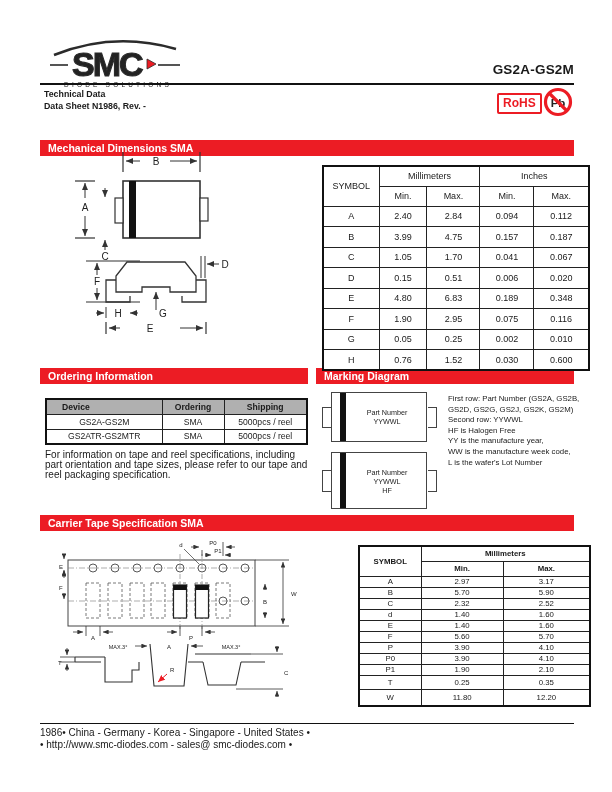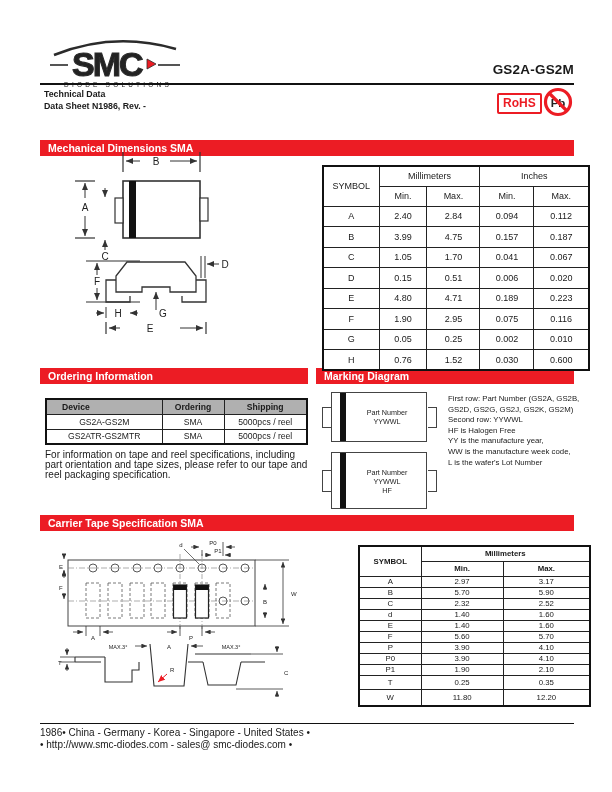--- a/index.html
+++ b/index.html
@@ -202,23 +202,23 @@
         <tr>
           <td>D</td>
           <td>0.15</td>
           <td>0.51</td>
           <td>0.006</td>
           <td>0.020</td>
         </tr>
         <tr>
           <td>E</td>
           <td>4.80</td>
-          <td>4.71</td>
+          <td>6.83</td>
           <td>0.189</td>
-          <td>0.223</td>
+          <td>0.348</td>
         </tr>
         <tr>
           <td>F</td>
           <td>1.90</td>
           <td>2.95</td>
           <td>0.075</td>
           <td>0.116</td>
         </tr>
         <tr>
           <td>G</td>

